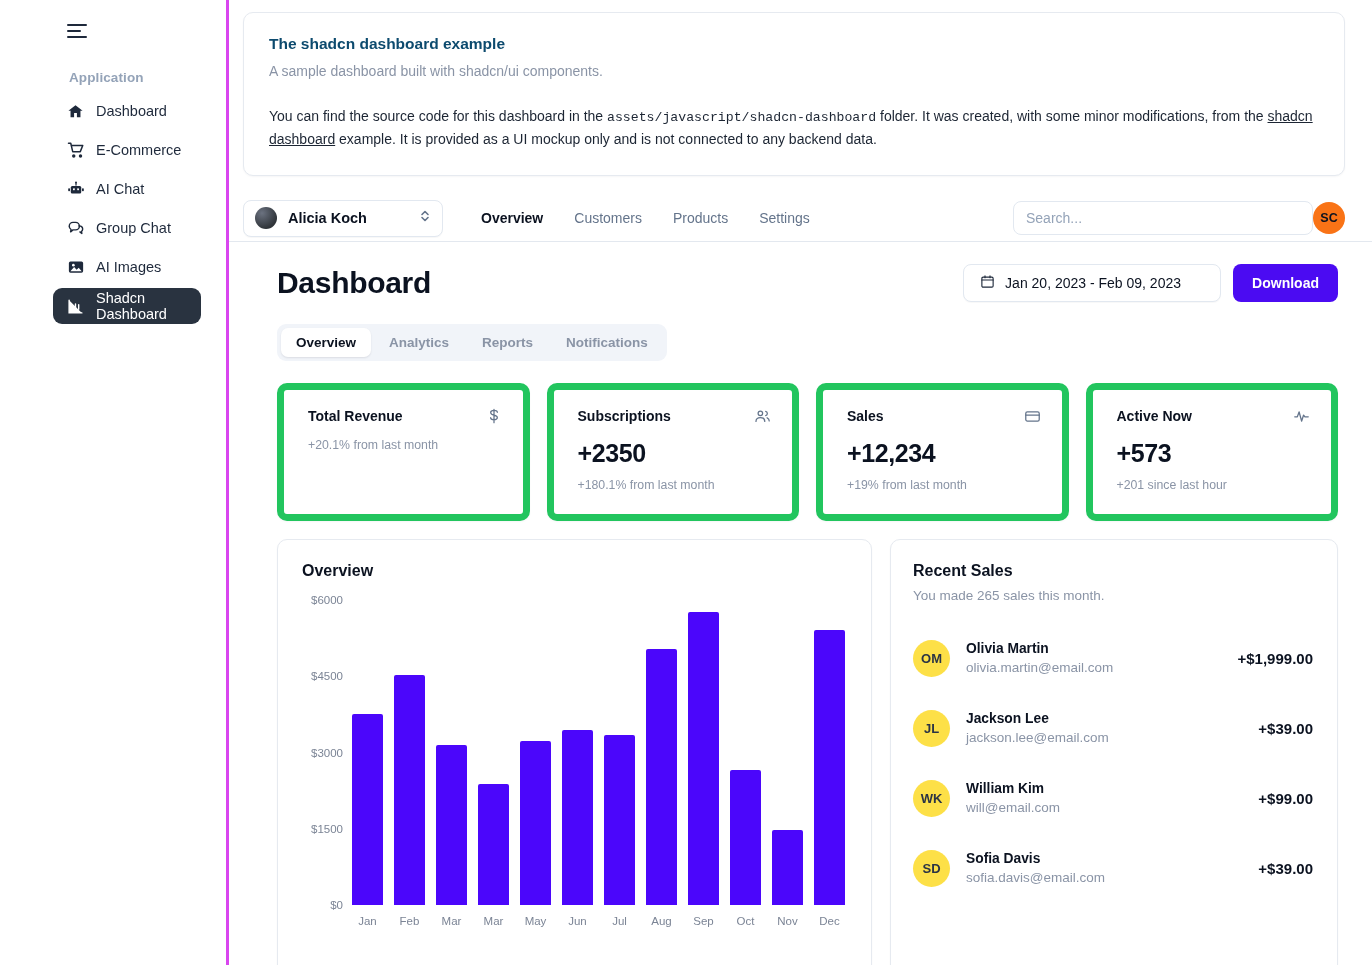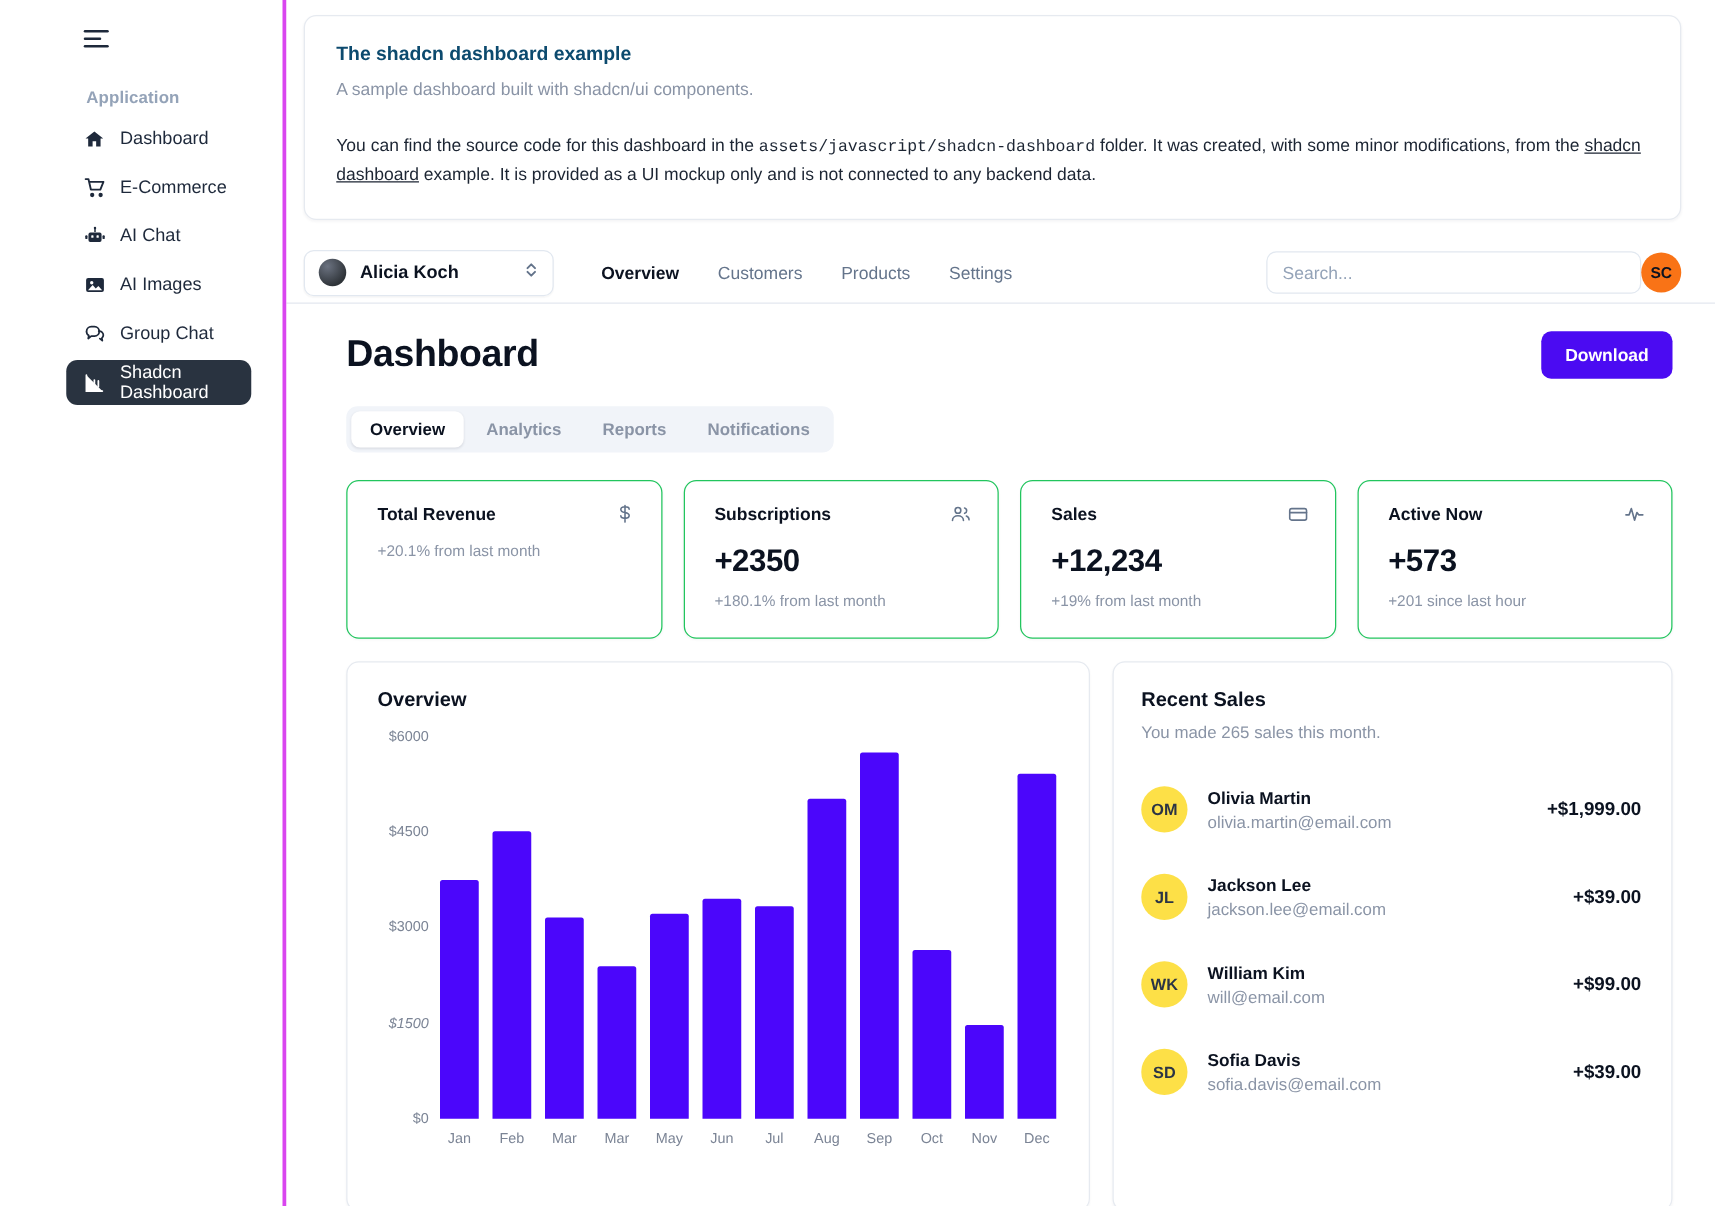--- a/index.html
+++ b/index.html
@@ -133,21 +133,21 @@
     background: #f1f4f9; border-radius: 9px; padding: 4px;
   }
   .tab {
     font-size: 13.5px; color: #8a94a6; font-weight: 600;
     padding: 7px 15px; border-radius: 7px; cursor: pointer;
   }
   .tab.active { background: #ffffff; color: #0b1220; box-shadow: 0 1px 2px rgba(16,24,40,.10); }
 
   .stats { display: grid; grid-template-columns: repeat(4, 1fr); gap: 17px; margin: 0 7px 0 34px; }
   .stat-card {
-    border: 1px solid #22c55e; border-radius: 10px; background: #fff;
+    border: 7px solid #22c55e; border-radius: 10px; background: #fff;
     padding: 18px 21px 22px 24px; box-shadow: 0 1px 2px rgba(16,24,40,.04);
   }
   .stat-head { display:flex; align-items:flex-start; }
   .stat-label { font-size: 14px; font-weight: 700; color: #0b1220; }
   .stat-ico { margin-left: auto; color: #64748b; }
   .stat-value { font-size: 25px; font-weight: 700; letter-spacing: -.4px; margin-top: 10px; color: #0b1220; }
   .stat-delta { font-size: 12.3px; color: #8a94a6; margin-top: 10px; }
 
   .panels { display: grid; grid-template-columns: 595px 1fr; gap: 18px; margin: 18px 7px 0 34px; }
   .panel {
@@ -239,37 +239,37 @@
             <rect x="20" y="11" width="2.4" height="4" rx="1"></rect>
             <rect x="8" y="11" width="2.4" height="2.6" rx=".6" fill="#fff"></rect>
             <rect x="13.6" y="11" width="2.4" height="2.6" rx=".6" fill="#fff"></rect>
           </svg>
       </span>
       <span>AI Chat</span>
     </div>
 
     <div class="nav-item">
       <span class="ico">
+        <svg width="18" height="18" viewBox="0 0 24 24" fill="none" stroke="#1e293b" stroke-width="1.9" stroke-linecap="round" stroke-linejoin="round">
+            <path d="M3 9.5a5 5 0 015-5h3.5a5 5 0 010 10H8l-3.2 2.6.6-3.1A5 5 0 013 9.5z"></path>
+            <path d="M16 9.2a4.3 4.3 0 014.9 4.2 4.3 4.3 0 01-1.6 3.3l.5 2.6-2.6-2.1"></path>
+          </svg>
+      </span>
+      <span>Group Chat</span>
+    </div>
+
+    <div class="nav-item">
+      <span class="ico">
         <svg width="18" height="18" viewBox="0 0 24 24" fill="#1e293b">
             <rect x="2.5" y="4.5" width="19" height="15" rx="2.2"></rect>
             <circle cx="8.5" cy="9.6" r="1.8" fill="#fff"></circle>
             <path d="M4.5 17.5l5-5.4 3.3 3.6 2.8-2.6 4 4.4z" fill="#fff"></path>
           </svg>
       </span>
       <span>AI Images</span>
-    </div>
-
-    <div class="nav-item">
-      <span class="ico">
-        <svg width="18" height="18" viewBox="0 0 24 24" fill="none" stroke="#1e293b" stroke-width="1.9" stroke-linecap="round" stroke-linejoin="round">
-            <path d="M3 9.5a5 5 0 015-5h3.5a5 5 0 010 10H8l-3.2 2.6.6-3.1A5 5 0 013 9.5z"></path>
-            <path d="M16 9.2a4.3 4.3 0 014.9 4.2 4.3 4.3 0 01-1.6 3.3l.5 2.6-2.6-2.1"></path>
-          </svg>
-      </span>
-      <span>Group Chat</span>
     </div>
 
     <div class="nav-item active">
       <span class="ico">
         <svg width="17" height="17" viewBox="0 0 24 24" fill="none" stroke="#ffffff" stroke-width="2" stroke-linecap="round">
             <path d="M3 3v18h18"></path>
             <path d="M7.5 16v-4M12 16V8.5M16.5 16v-6.5"></path>
           </svg>
       </span>
       <span>Shadcn Dashboard</span>
@@ -308,20 +308,29 @@
         <input class="search-box" type="text" placeholder="Search..." style="">
         <div class="user-badge">SC</div>
       </div>
     </div>
 
     <div class="content">
 
       <div class="page-head">
         <h1 class="page-title">Dashboard</h1>
         <div class="page-head-right">
+          <div class="daterange">
+            <span>
+              <svg width="15" height="15" viewBox="0 0 24 24" fill="none" stroke="#1e293b" stroke-width="1.8" stroke-linecap="round">
+                  <rect x="3" y="5" width="18" height="16" rx="2"></rect>
+                  <path d="M3 9.5h18M8 3v3M16 3v3"></path>
+                </svg>
+            </span>
+            <span>Jan 20, 2023 - Feb 09, 2023</span>
+          </div>
           <button class="btn-download">Download</button>
         </div>
       </div>
 
       <div class="tabsbar">
         <span class="tab active">Overview</span>
         <span class="tab">Analytics</span>
         <span class="tab">Reports</span>
         <span class="tab">Notifications</span>
       </div>
@@ -382,21 +391,21 @@
         </div>
       </div>
 
       <div class="panels">
 
         <div class="panel panel-chart">
           <div class="panel-title">Overview</div>
           <div class="chart-wrap">
             <div class="y-axis" id="y-axis">
                 <div class="y-tick" style="top: 305px;">$0</div>
-                <div class="y-tick" style="top: 228.75px; font-style: italic;">$1500</div>
+                <div class="y-tick" style="top: 228.75px;">$1500</div>
                 <div class="y-tick" style="top: 152.5px;">$3000</div>
                 <div class="y-tick" style="top: 76.25px;">$4500</div>
                 <div class="y-tick" style="top: 0px;">$6000</div>
               </div>
             <div class="plot">
               <div class="bars" id="bars">
                   <div class="bar-col">
                     <div class="bar" style="height: 191.133px; background: rgb(75, 6, 251);"></div>
                   </div>
                   <div class="bar-col">

